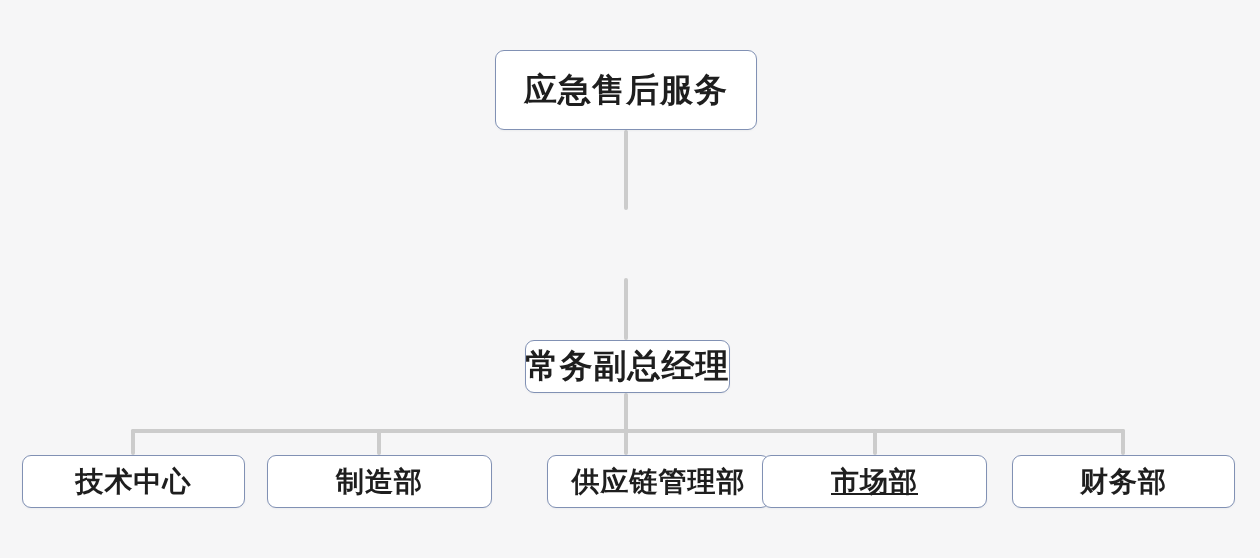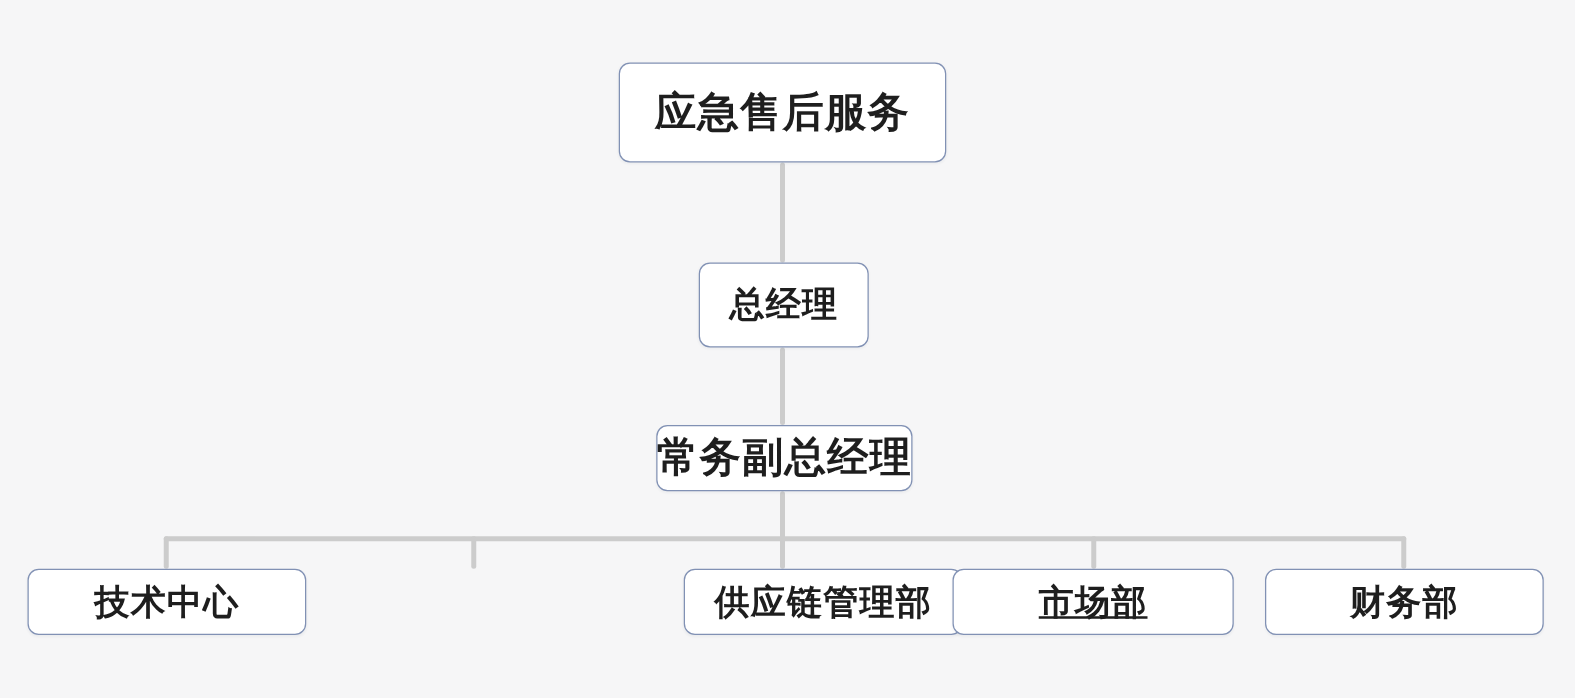--- a/index.html
+++ b/index.html
@@ -87,32 +87,32 @@
   <div class="connector conn-h conn-bus"></div>
   <div class="connector conn-v conn-stub-0"></div>
   <div class="connector conn-v conn-stub-1"></div>
   <div class="connector conn-v conn-stub-3"></div>
   <div class="connector conn-v conn-stub-4"></div>
 
   <div class="node node-root">
     <span>应急售后服务</span>
   </div>
 
-  <div class="node node-gm">
-    <span>总经理</span>
-  </div>
 
   <div class="node node-dgm">
     <span>常务副总经理</span>
   </div>
 
   <div class="node node-dept node-dept-0">
     <span>技术中心</span>
   </div>
 
+  <div class="node node-dept node-dept-1">
+    <span>制造部</span>
+  </div>
 
   <div class="node node-dept node-dept-2">
     <span>供应链管理部</span>
   </div>
 
   <div class="node node-dept node-dept-3">
     <span>市场部</span>
   </div>
 
   <div class="node node-dept node-dept-4">

